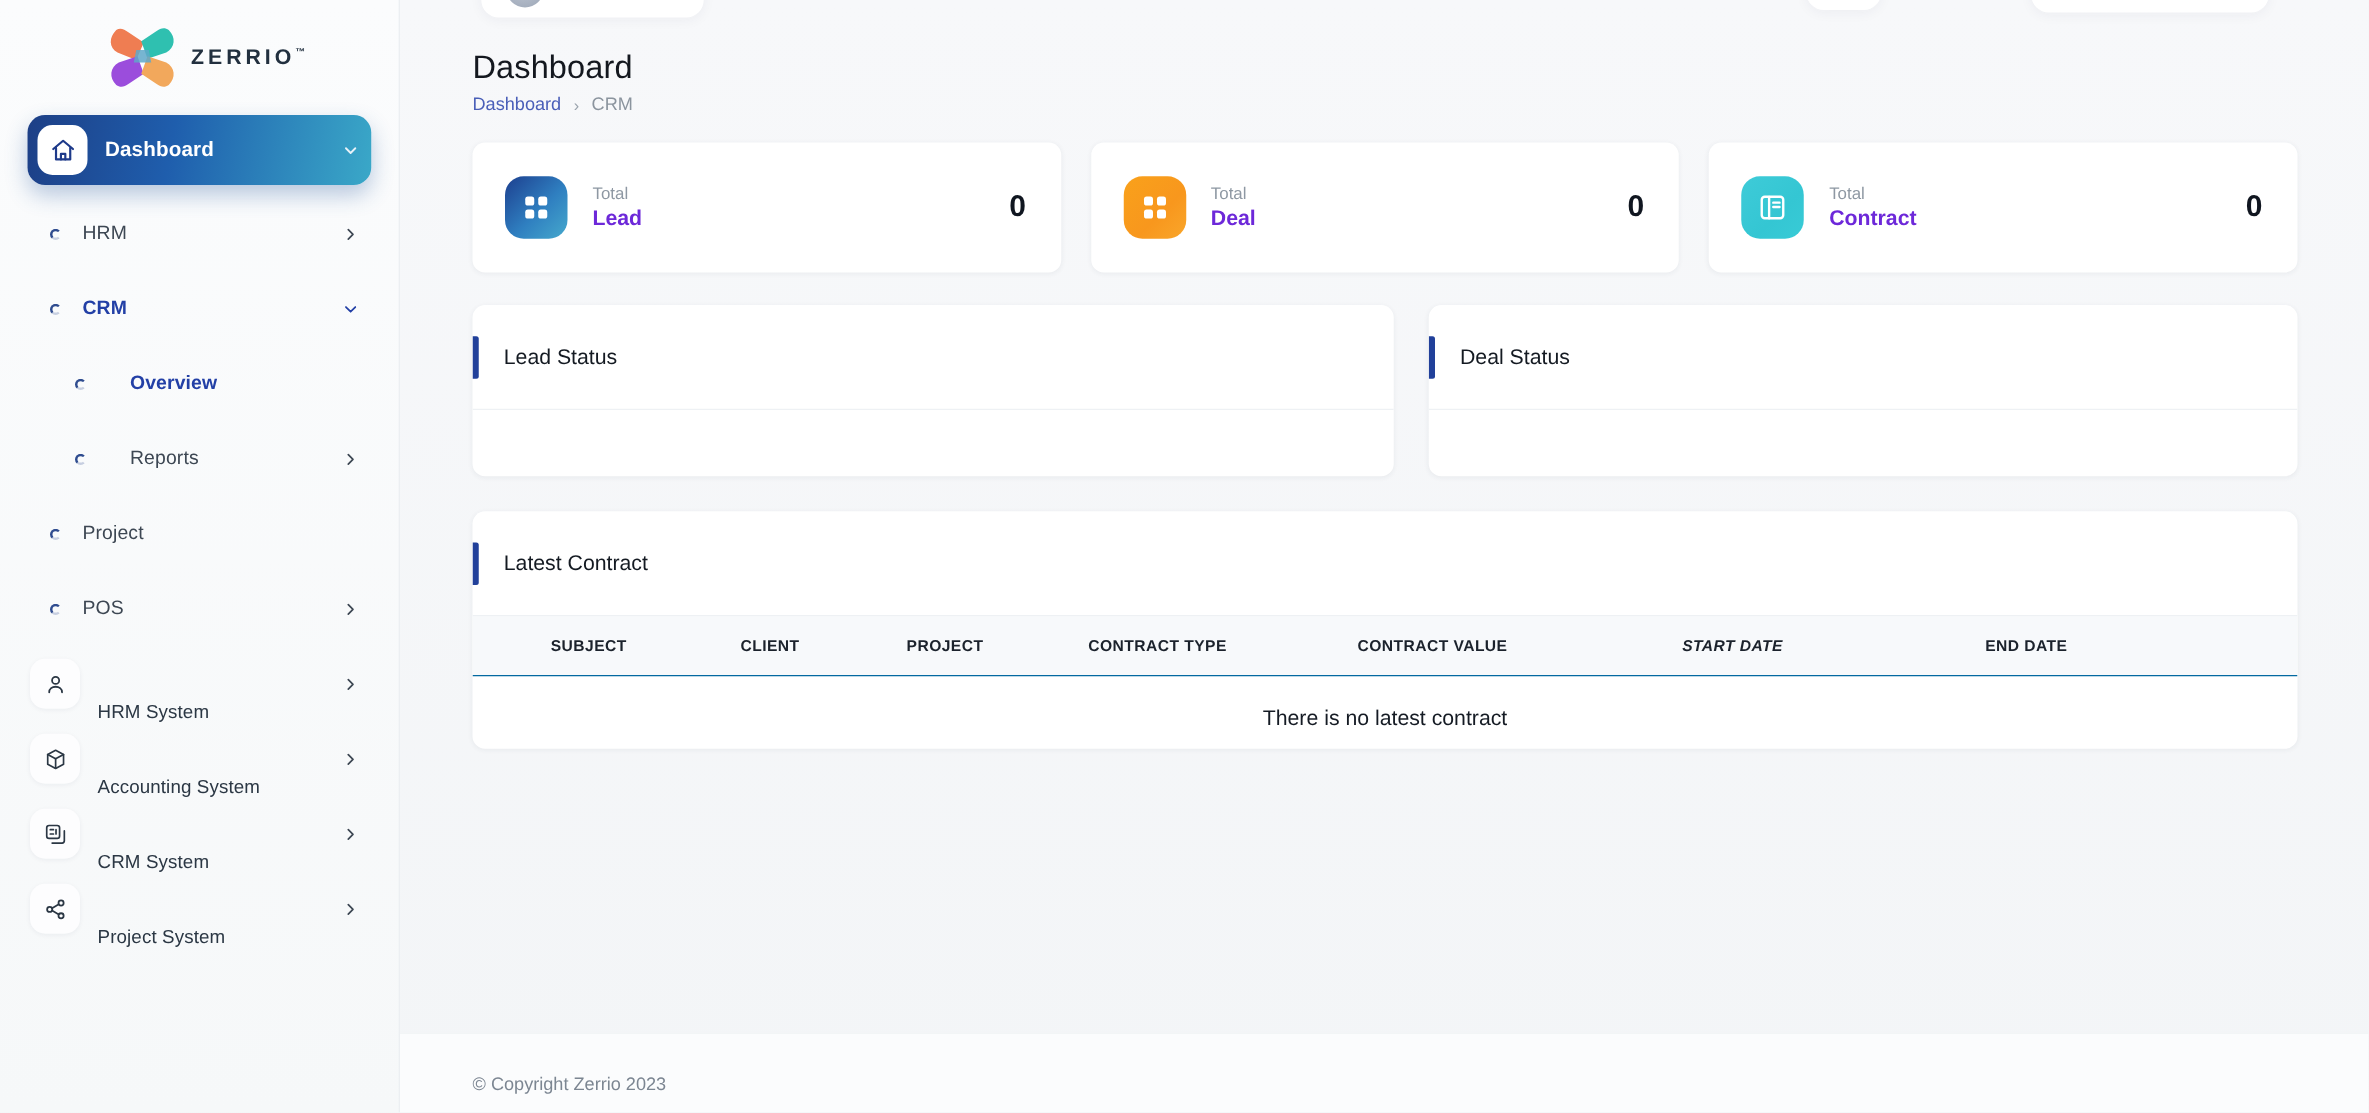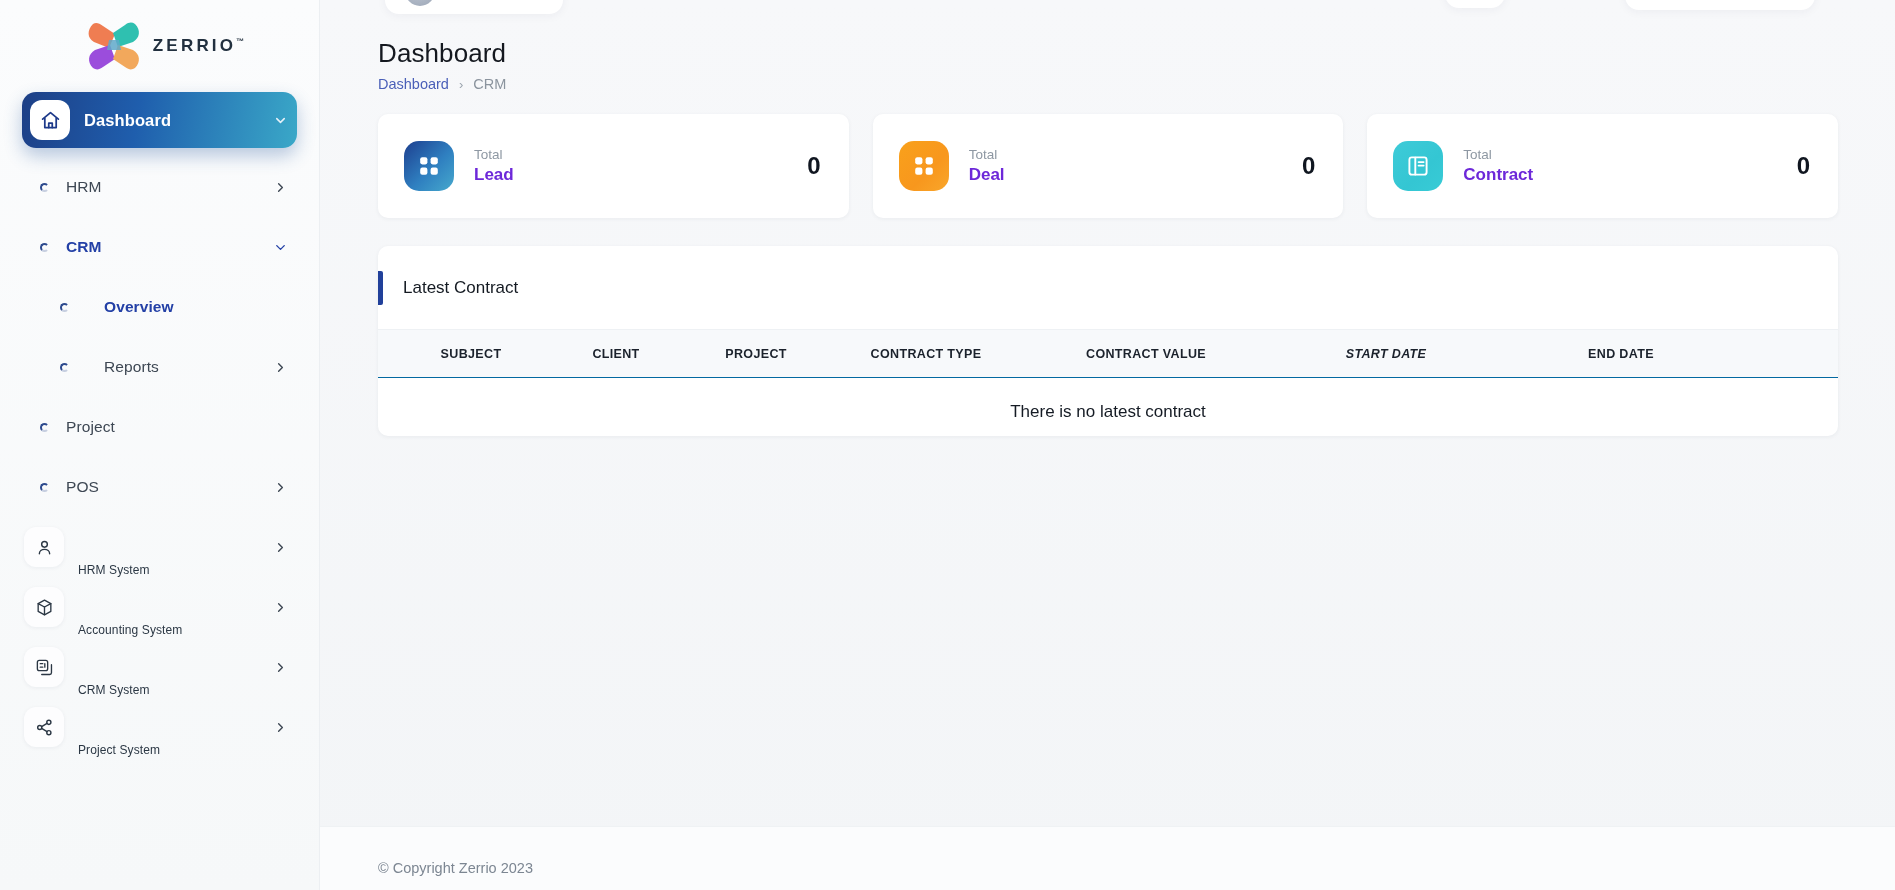--- a/index.html
+++ b/index.html
@@ -83,21 +83,21 @@
   .dot {
     width: 9px; height: 9px; border-radius: 50%;
     border: 2px solid #2f4c8f;
     border-right-color: transparent;
     border-bottom-color: rgba(47,76,143,.25);
     display: inline-block;
   }
   .nav-item.active-text .label { color: #2340a6; font-weight: 700; }
   .nav-item.sub { padding-left: 22px; gap: 20px; }
   .nav-item.sub .bullet { width: 40px; flex: 0 0 40px; }
-  .nav-item.sys .label { font-size: 12px; color: #2b3744; margin-top: 45px; }
+  .nav-item.sys .label { font-size: 15px; color: #2b3744; margin-top: 45px; }
 
   
   .main {
     flex: 1 1 auto; height: 890px; position: relative;
     overflow: hidden;
     background: linear-gradient(180deg,#f7f8fa 0%, #f3f5f7 100%);
   }
   .topstub { position: absolute; top: 0; left: 0; right: 0; height: 14px; }
   .stub {
     position: absolute; top: -30px;
@@ -428,20 +428,39 @@
           </div>
           <div class="stat-meta">
             <div class="t">Total</div>
             <div class="n">Contract</div>
           </div>
           <div class="stat-val">0</div>
         </div>
 
       </section>
 
+      <section class="status-row">
+
+        <div class="card lead">
+          <div class="card-head">
+            <span class="accent"></span>
+            <span class="card-title">Lead Status</span>
+          </div>
+          <div class="card-body"></div>
+        </div>
+
+        <div class="card deal">
+          <div class="card-head">
+            <span class="accent"></span>
+            <span class="card-title">Deal Status</span>
+          </div>
+          <div class="card-body"></div>
+        </div>
+
+      </section>
 
       <section class="card table-card">
         <div class="card-head">
           <span class="accent"></span>
           <span class="card-title">Latest Contract</span>
         </div>
 
         <div class="thead">
           <div class="th c-subject">SUBJECT</div>
           <div class="th c-client">CLIENT</div>

